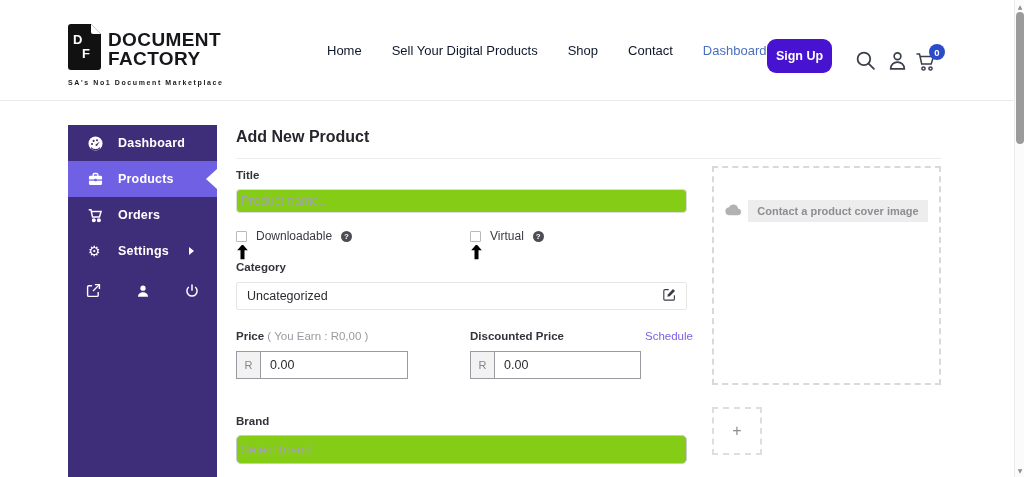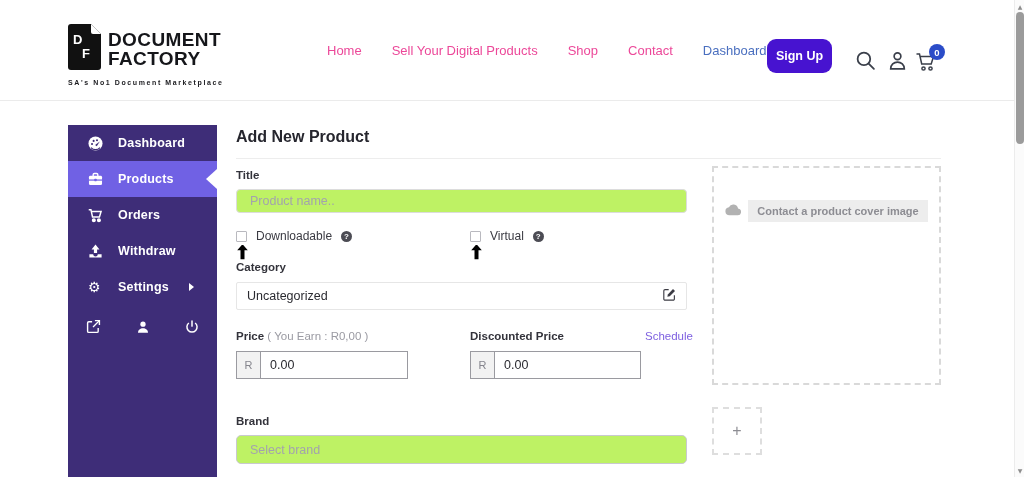--- a/index.html
+++ b/index.html
@@ -12,21 +12,21 @@
             background:#fff; border-bottom:1px solid #ebebeb; }
   .logo { position:absolute; left:68px; top:24px; cursor:pointer; }
   .logo-row { display:flex; align-items:center; gap:7px; }
   .logo-doc { width:33px; height:46px; }
   .logo-text { line-height:1; color:#15161a; font-weight:800; font-size:19px; letter-spacing:.4px; }
   .logo-text div { line-height:19px; }
   .logo-tagline { margin-top:5px; font-size:7px; font-weight:700; letter-spacing:1.6px;
                   color:#1a1a1e; text-align:center; }
   .nav { position:absolute; left:327px; top:0; height:101px; display:flex;
          align-items:center; gap:30px; }
-  .nav a { font-size:13px; color:#ec4899; text-decoration:none; cursor:pointer; }
+  .nav a { font-size:13px; color:#0f172a; text-decoration:none; cursor:pointer; }
   .nav a.active { color:#4a6fbf; }
   .signup-btn { position:absolute; left:767px; top:39px; width:65px; height:34px;
                 background:#4713d0; border:none; border-radius:9px; color:#fff;
                 font-weight:700; font-size:12.5px; cursor:pointer;
                 font-family:"Liberation Sans",sans-serif; }
   .hdr-icon { position:absolute; top:50px; cursor:pointer; }
   .hdr-search { left:855px; }
   .hdr-user { left:887px; }
   .hdr-cart { left:915px; top:52px; }
   .cart-badge { position:absolute; left:929px; top:44px; width:16px; height:16px;
@@ -52,21 +52,21 @@
                  padding:14px 18px 0 18px; }
   .side-footer span { cursor:pointer; display:flex; }
 
   
   .page-title { position:absolute; left:236px; top:128px; font-size:16px;
                 font-weight:800; color:#26262e; }
   .title-divider { position:absolute; left:236px; top:158px; width:705px; height:1px;
                    background:#ededed; }
   .fld-label { position:absolute; font-size:11.5px; font-weight:700; color:#33333b; }
   .txt-input { position:absolute; border:1px solid #dcdcdc; border-radius:4px;
-               background:#bef264; font-size:12.5px; color:#2a2a30; padding:0 13px;
+               background:#84cc16; font-size:12.5px; color:#2a2a30; padding:0 4px;
                font-family:"Liberation Sans",sans-serif; outline:none; }
   .txt-input::placeholder { color:#a3a3ad; }
   .chk-row { position:absolute; top:229px; display:flex; align-items:center; gap:9px; }
   .chk-box { width:11px; height:11px; border:1px solid #b9b9bf; background:#fff;
              border-radius:1px; cursor:pointer; }
   .chk-label { font-size:12px; color:#3a3a42; }
   .qbadge { width:11px; height:11px; border-radius:50%; background:#4c4c54; color:#fff;
             font-size:8px; font-weight:700; display:flex; align-items:center;
             justify-content:center; }
   .cursor-arrow { position:absolute; width:17px; height:19px; }
@@ -192,29 +192,20 @@
       <span class="side-icon">
         <svg width="16" height="15" viewBox="0 0 22 20" fill="none" stroke="#fff" stroke-width="2">
             <path d="M1 2 h3 l2.2 10 h9.5 l2.3-7.5 H5"></path>
             <circle cx="8" cy="16.5" r="1.8" fill="#fff"></circle>
             <circle cx="15" cy="16.5" r="1.8" fill="#fff"></circle>
           </svg>
       </span>
       <span class="side-label">Orders</span>
     </div>
     <div class="side-item">
-      <span class="side-icon">
-        <svg width="15" height="15" viewBox="0 0 16 16" fill="#fff">
-            <path d="M8 0.5 L12.2 5.8 H9.7 V9.5 H6.3 V5.8 H3.8 Z"></path>
-            <path d="M1.5 11 H5.6 a2.4 2.4 0 0 0 4.8 0 H14.5 V14.5 H1.5 Z"></path>
-          </svg>
-      </span>
-      <span class="side-label">Withdraw</span>
-    </div>
-    <div class="side-item">
       <span class="side-icon gear-glyph">⚙</span>
       <span class="side-label">Settings</span>
       <span class="side-caret"></span>
     </div>
     <div class="side-footer">
       <span>
         <svg width="15" height="15" viewBox="0 0 16 16" fill="none" stroke="#fff" stroke-width="1.5">
             <path d="M6.5 3 H3 a1.3 1.3 0 0 0 -1.3 1.3 V13 A1.3 1.3 0 0 0 3 14.3 H11.7 A1.3 1.3 0 0 0 13 13 V9.5"></path>
             <path d="M9.5 1.7 H14.3 V6.5"></path>
             <path d="M14 2 L7.5 8.5"></path>

